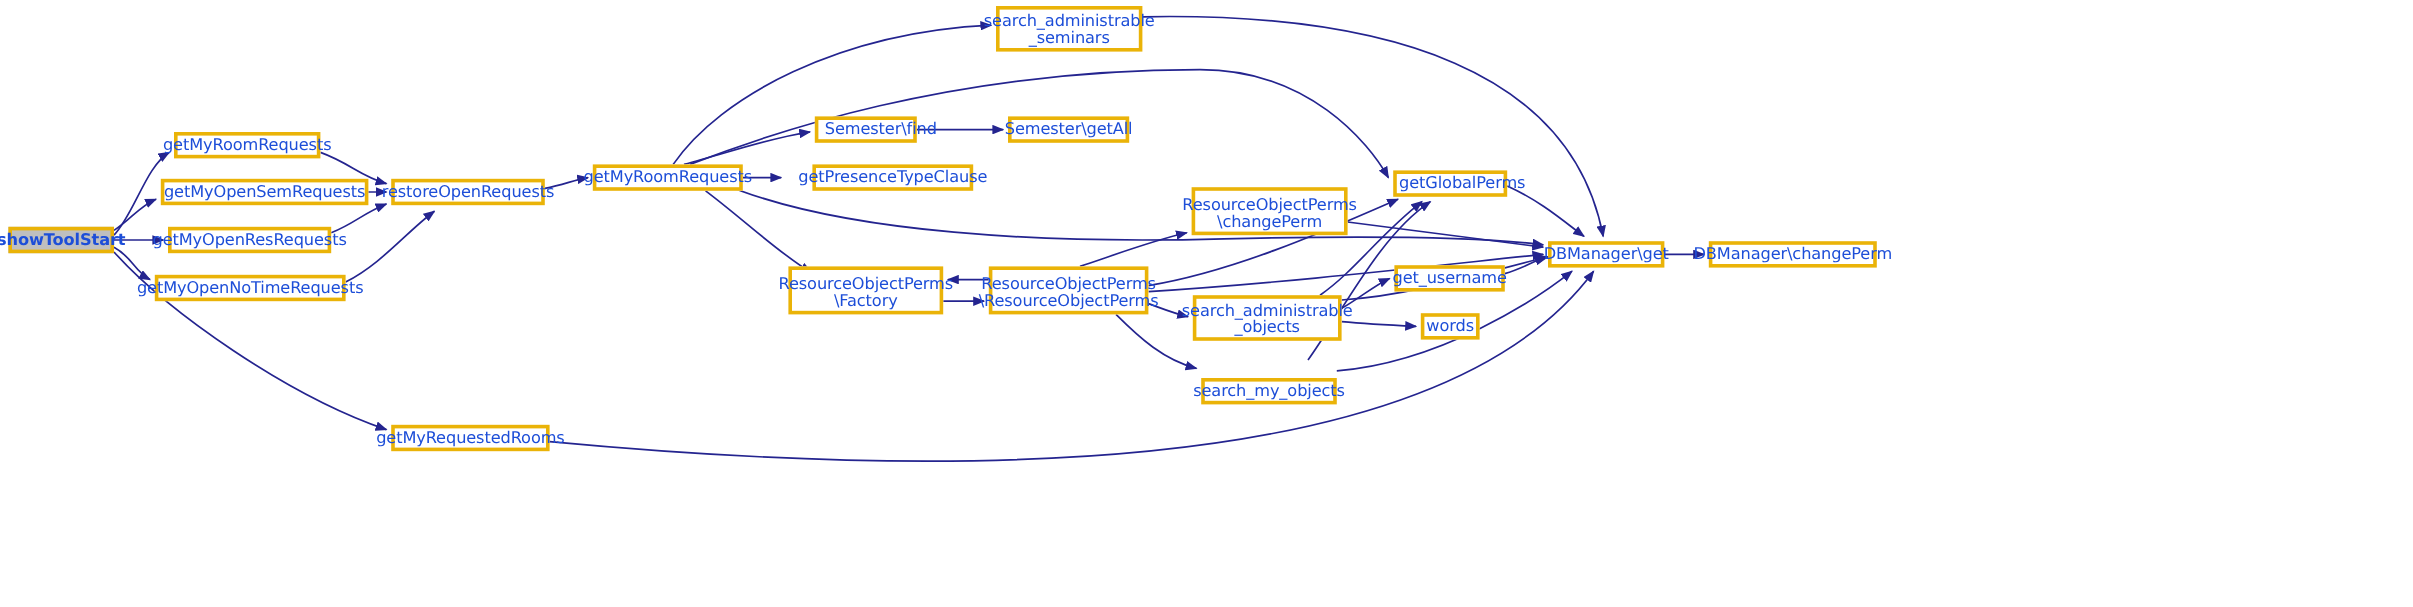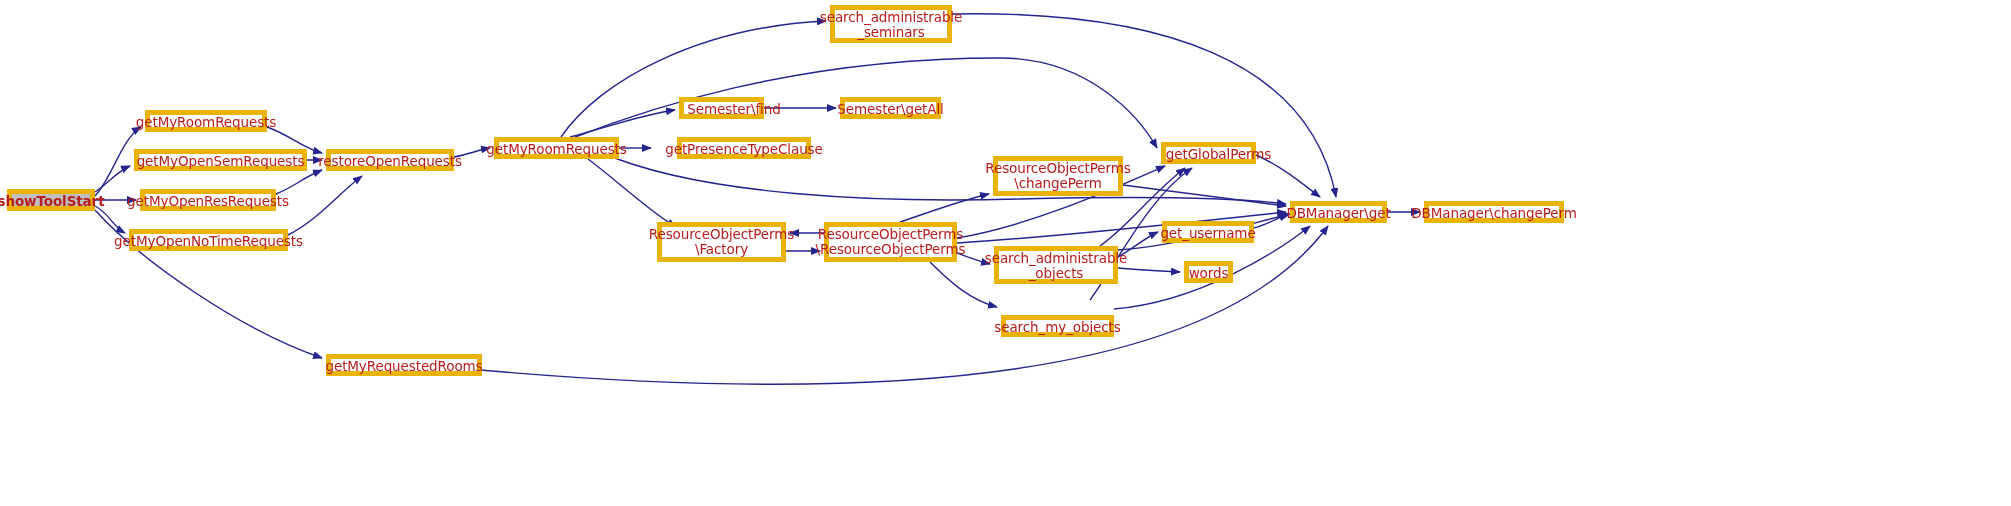--- a/index.html
+++ b/index.html
@@ -1,21 +1,21 @@
 <!DOCTYPE html>
 <html><head>
 <meta charset="utf-8">
 <style>
   html,body{margin:0;padding:0;background:#ffffff;}
   #canvas{position:relative;width:2011px;height:506px;background:#ffffff;
           font-family:"DejaVu Sans","Liberation Sans",sans-serif;overflow:hidden;}
   svg.edges{position:absolute;left:0;top:0;width:2011px;height:506px;pointer-events:none;}
-  .node{position:absolute;box-sizing:border-box;border:5px solid #eab308;
-        background:#ffffff;display:flex;align-items:flex-start;justify-content:center;
-        text-align:center;line-height:1.08;color:#b91c1c;font-size:13.5px;
+  .node{position:absolute;box-sizing:border-box;border:3px solid #eab308;
+        background:#ffffff;display:flex;align-items:flex-end;justify-content:center;
+        text-align:center;line-height:1.08;color:#1d4ed8;font-size:13.5px;
         white-space:pre;letter-spacing:-0.1px;}
   .node.root{background:#bfbfbf;font-weight:bold;}
   .node span{display:block;}
 </style>
 </head>
 <body>
 
 <div id="canvas">
 
   <svg class="edges" viewBox="0 0 2011 506" xmlns="http://www.w3.org/2000/svg">
@@ -90,21 +90,21 @@
   </div>
 
   <div class="node" style="left:140px;top:189px;width:136px;height:22px;">
     <span>getMyOpenResRequests</span>
   </div>
 
   <div class="node" style="left:129px;top:229px;width:159px;height:22px;">
     <span>getMyOpenNoTimeRequests</span>
   </div>
 
-  <div class="node" style="left:326px;top:354px;width:156px;height:22px;">
+  <div class="node" style="left:326px;top:354px;width:132px;height:22px;">
     <span>getMyRequestedRooms</span>
   </div>
 
   <div class="node" style="left:326px;top:149px;width:128px;height:22px;">
     <span>restoreOpenRequests</span>
   </div>
 
   <div class="node" style="left:494px;top:137px;width:125px;height:22px;">
     <span>getMyRoomRequests</span>
   </div>

